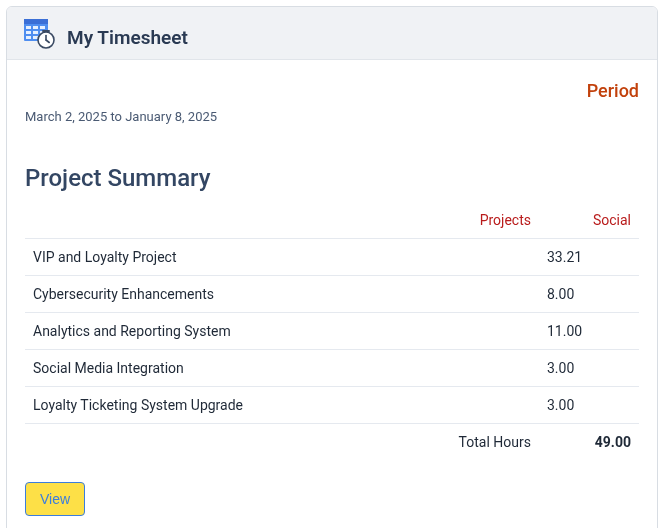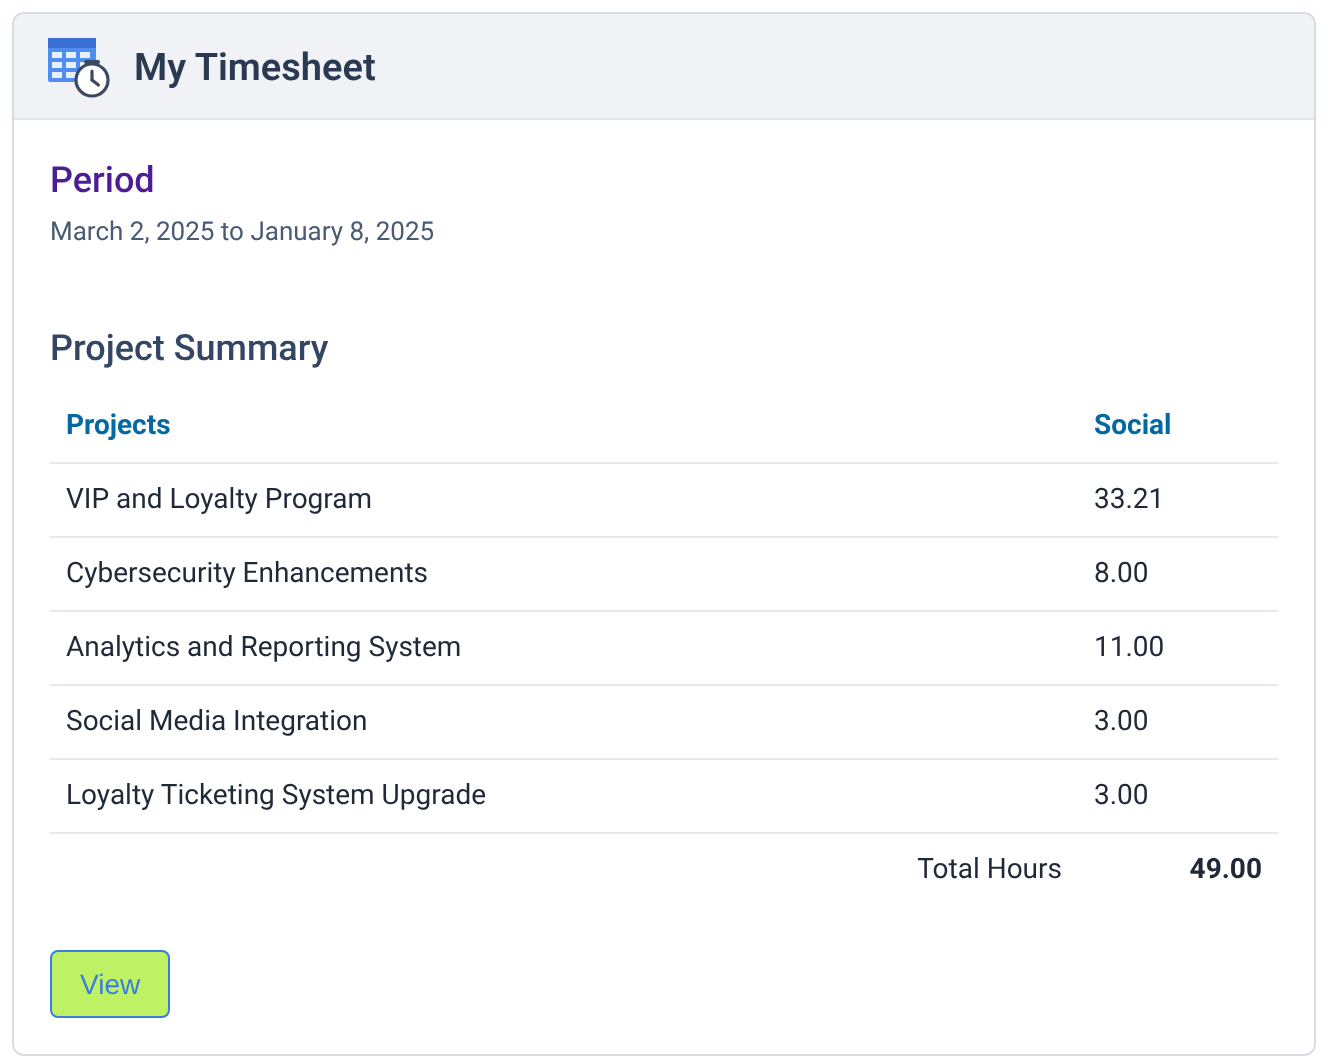--- a/index.html
+++ b/index.html
@@ -15,84 +15,85 @@
     border: 1px solid #d8dde3;
     border-radius: 6px;
     margin: 6px;
     overflow: hidden;
   }
   .card-header {
     background: #f0f2f5;
     border-bottom: 1px solid #e1e5ea;
     padding: 10px 16px;
     display: flex;
-    align-items: center;
+    align-items: flex-end;
     gap: 12px;
   }
   .icon-wrap {
     position: relative;
     width: 32px;
     height: 32px;
   }
   .title {
     font-size: 19px;
     font-weight: 600;
     color: #2a3a53;
   }
   .body {
     padding: 16px 18px 18px 18px;
   }
   .section-label {
     font-size: 18px;
     font-weight: 500;
-    color: #4c1d95;
+    color: #c2410c;
     margin-top: 4px;
+    text-align: right;
   }
   .period-text {
     font-size: 13px;
     color: #4a5a73;
     margin-top: 8px;
   }
   .summary-label {
-    font-size: 18px;
+    font-size: 24px;
     font-weight: 500;
     color: #334663;
     margin-top: 40px;
     margin-bottom: 10px;
   }
   table {
     width: 100%;
     border-collapse: collapse;
     font-size: 14px;
   }
   th {
-    text-align: left;
-    font-weight: 700;
-    color: #0369a1;
+    text-align: right;
+    font-weight: 400;
+    color: #b91c1c;
     padding: 10px 8px;
     border-bottom: 1px solid #e5e9ef;
   }
   th.hours, td.hours { width: 100px; }
   td {
     padding: 10px 8px;
     border-bottom: 1px solid #e5e9ef;
     color: #1f2937;
   }
   tr.total td {
     border-bottom: none;
     border-top: 1px solid #e5e9ef;
     text-align: right;
   }
   tr.total td.hours { font-weight: 700; }
   .view-btn {
     margin-top: 22px;
     display: inline-block;
     border: 1px solid #3b7ddd;
     color: #3b7ddd;
-    background: #bef264;
+    background: #fde047;
     padding: 8px 14px;
     font-size: 14px;
     border-radius: 4px;
     cursor: pointer;
   }
 </style>
 </head>
 <body>
 
 <div class="card">
@@ -126,21 +127,21 @@
 
     <table>
       <thead>
         <tr>
           <th>Projects</th>
           <th class="hours">Social</th>
         </tr>
       </thead>
       <tbody>
         <tr>
-          <td>VIP and Loyalty Program</td>
+          <td>VIP and Loyalty Project</td>
           <td class="hours">33.21</td>
         </tr>
         <tr>
           <td>Cybersecurity Enhancements</td>
           <td class="hours">8.00</td>
         </tr>
         <tr>
           <td>Analytics and Reporting System</td>
           <td class="hours">11.00</td>
         </tr>

